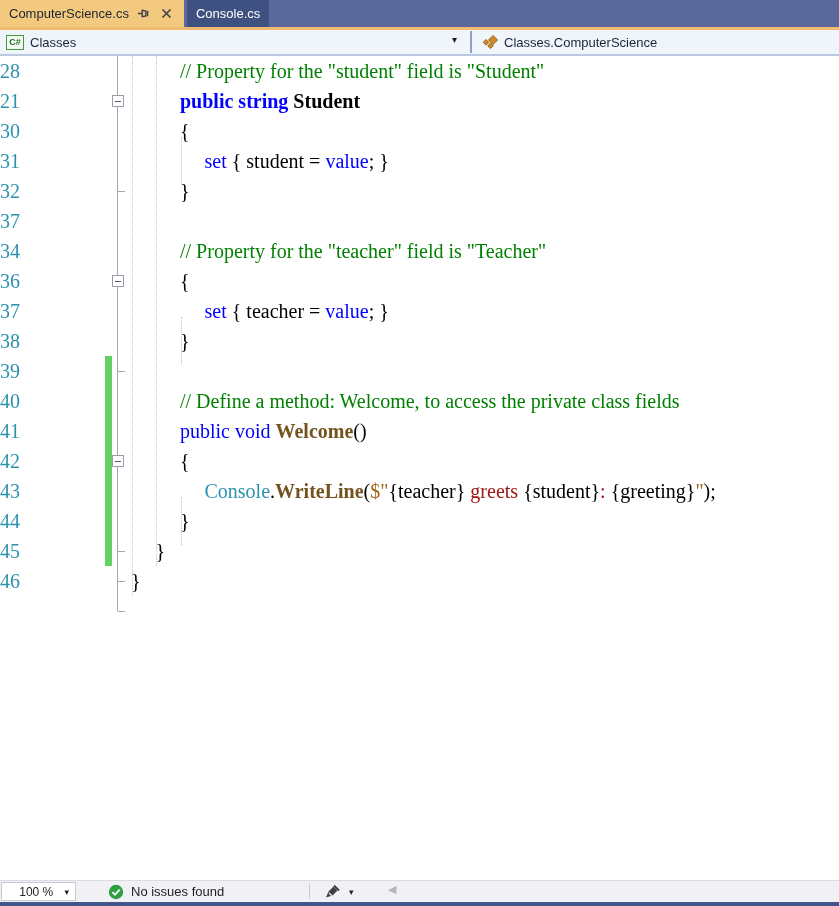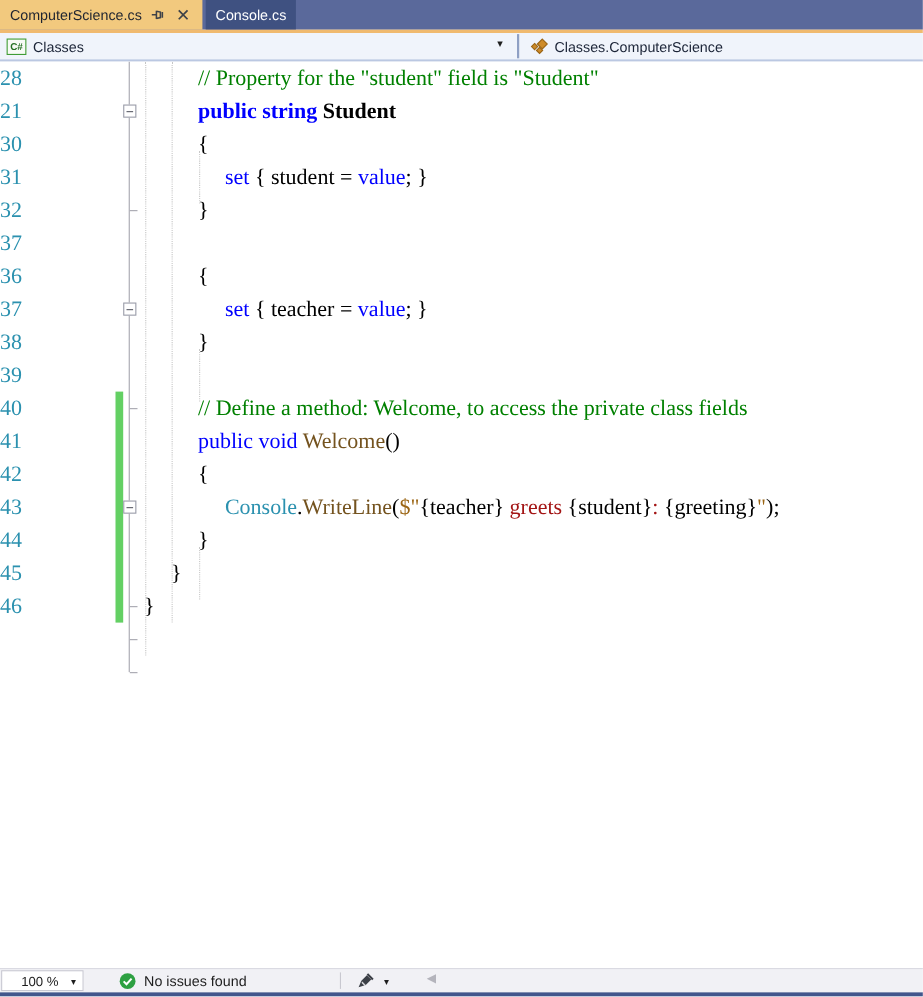--- a/index.html
+++ b/index.html
@@ -33,21 +33,21 @@
   
   .editor { position:relative; flex:1; background:#fff; overflow:hidden;
             font-family:"Liberation Serif", serif; font-size:20px; }
   .line { display:flex; height:30px; line-height:30px; white-space:pre; }
   .num { width:88px; flex:none; text-align:left; padding-right:3px;
          color:var(--line-number,#2B91AF); }
   .code { flex:1; color:#000; }
   .tk-kw  { color:var(--keyword,#0000FF); }
   .tk-com { color:var(--comment,#008000); }
   .tk-cls { color:var(--type-name,#2B91AF); }
-  .tk-meth{ color:var(--method-name,#74531F); }
+  .tk-meth{ color:var(--method-name,#74531F);font-weight:bold; }
   .tk-str { color:var(--string,#A31515); }
   .tk-istr{ color:var(--interp-delimiter,#9C6615); }
   .tk-pl  { color:#000000; }
 
   .guide { position:absolute; width:0; border-left:1px dotted #C6C6C6; }
   .changebar { position:absolute; left:105px; width:7px; background:var(--change-bar,#63D063); }
   .outline-line { position:absolute; left:117px; width:1px; background:#A6A6AE; }
   .collapse-box { position:absolute; left:112px; width:12px; height:12px; background:#fff;
                   border:1px solid #999CA8; display:flex; align-items:center; justify-content:center; }
   .collapse-box i { display:block; width:6px; height:1px; background:#5A5D66; }
@@ -134,20 +134,21 @@
         <div class="outline-corner" style="top: 525px;"></div>
         <div class="outline-corner" style="top: 555px;"></div>
       </div>
     <div id="code-lines">
         <div class="line"><span class="num">28</span><span class="code" style="padding-left: 92px;"><span class="tk-com">// Property for the "student" field is "Student"</span></span></div>
         <div class="line"><span class="num">21</span><span class="code" style="padding-left: 92px; font-weight: bold;"><span class="tk-kw">public string </span><span class="tk-pl">Student</span></span></div>
         <div class="line"><span class="num">30</span><span class="code" style="padding-left: 92px;"><span class="tk-pl">{</span></span></div>
         <div class="line"><span class="num">31</span><span class="code" style="padding-left: 116.5px;"><span class="tk-kw">set</span><span class="tk-pl"> { student = </span><span class="tk-kw">value</span><span class="tk-pl">; }</span></span></div>
         <div class="line"><span class="num">32</span><span class="code" style="padding-left: 92px;"><span class="tk-pl">}</span></span></div>
         <div class="line"><span class="num">37</span><span class="code" style="padding-left: 43px;"></span></div>
+        <div class="line"><span class="num">34</span><span class="code" style="padding-left: 92px;"><span class="tk-com">// Property for the "teacher" field is "Teacher"</span></span></div>
         <div class="line"><span class="num">36</span><span class="code" style="padding-left: 92px;"><span class="tk-pl">{</span></span></div>
         <div class="line"><span class="num">37</span><span class="code" style="padding-left: 116.5px;"><span class="tk-kw">set</span><span class="tk-pl"> { teacher = </span><span class="tk-kw">value</span><span class="tk-pl">; }</span></span></div>
         <div class="line"><span class="num">38</span><span class="code" style="padding-left: 92px;"><span class="tk-pl">}</span></span></div>
         <div class="line"><span class="num">39</span><span class="code" style="padding-left: 43px;"></span></div>
         <div class="line"><span class="num">40</span><span class="code" style="padding-left: 92px;"><span class="tk-com">// Define a method: Welcome, to access the private class fields</span></span></div>
         <div class="line"><span class="num">41</span><span class="code" style="padding-left: 92px;"><span class="tk-kw">public void </span><span class="tk-meth">Welcome</span><span class="tk-pl">()</span></span></div>
         <div class="line"><span class="num">42</span><span class="code" style="padding-left: 92px;"><span class="tk-pl">{</span></span></div>
         <div class="line"><span class="num">43</span><span class="code" style="padding-left: 116.5px;"><span class="tk-cls">Console</span><span class="tk-pl">.</span><span class="tk-meth">WriteLine</span><span class="tk-pl">(</span><span class="tk-istr">$"</span><span class="tk-pl">{teacher}</span><span class="tk-str"> greets </span><span class="tk-pl">{student}</span><span class="tk-str">: </span><span class="tk-pl">{greeting}</span><span class="tk-istr">"</span><span class="tk-pl">);</span></span></div>
         <div class="line"><span class="num">44</span><span class="code" style="padding-left: 92px;"><span class="tk-pl">}</span></span></div>
         <div class="line"><span class="num">45</span><span class="code" style="padding-left: 67.5px;"><span class="tk-pl">}</span></span></div>

